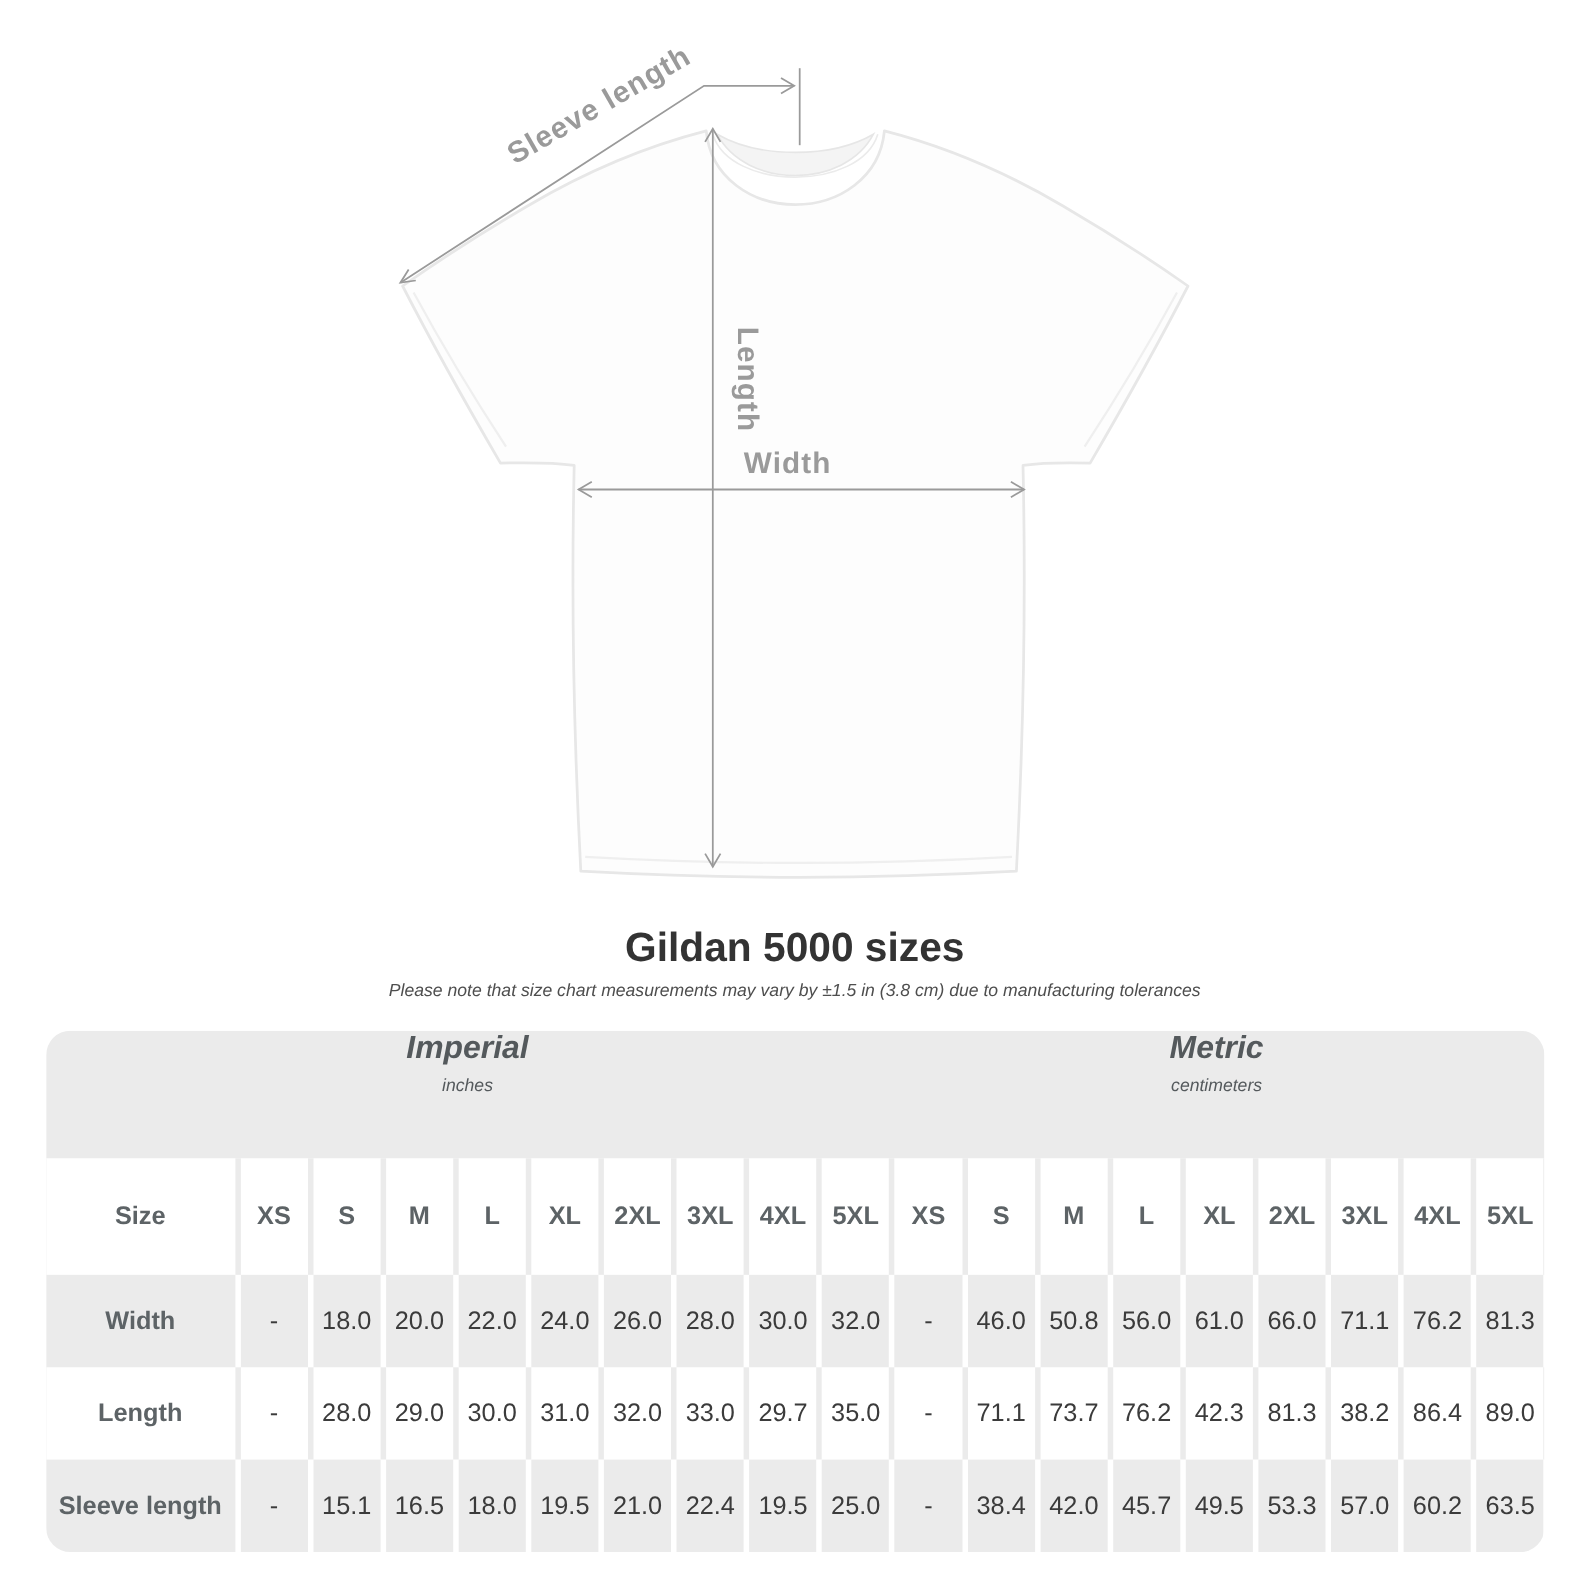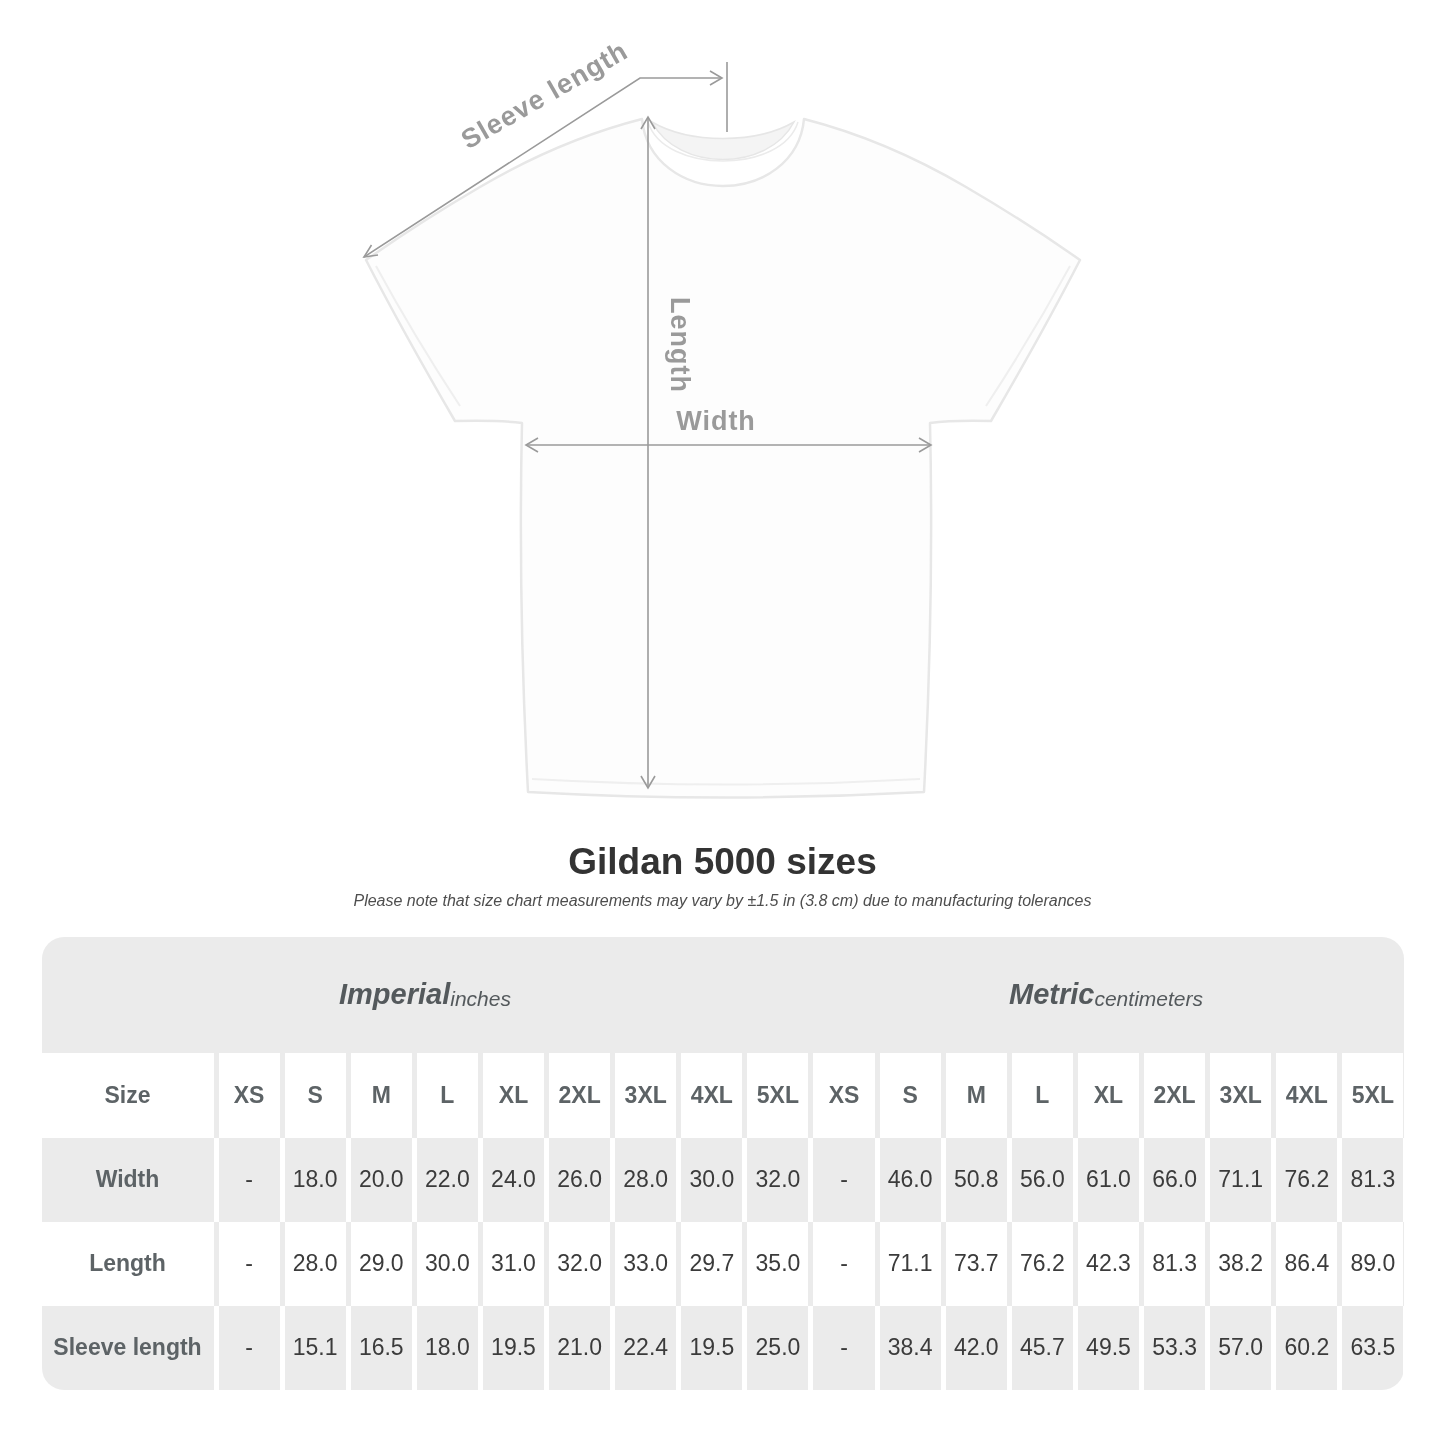--- a/index.html
+++ b/index.html
@@ -12,28 +12,28 @@
   svg text.meas-label{font-family:"Liberation Sans",sans-serif;font-weight:bold;font-size:27px;fill:#9a9a9a;letter-spacing:1px;}
 
   
   .heading{text-align:center;margin-top:12px;}
   .title{font-size:37px;font-weight:bold;color:#333333;line-height:1.1;margin:0;}
   .subtitle{font-size:16px;font-style:italic;color:#4e4e4e;margin-top:9px;}
 
   
   .size-table{width:1362px;margin:27px auto 0;border-radius:22px;overflow:hidden;}
   .band{display:flex;background:#ebebeb;height:116px;}
-  .band-half{display:flex;justify-content:center;align-items:center;}
+  .band-half{display:flex;flex-direction:column;justify-content:flex-start;align-items:center;}
   .band-half.left{width:767px;flex:0 0 767px;}
   .band-half.right{flex:1;}
   .band-name{font-size:29px;font-weight:bold;font-style:italic;color:#54595c;}
-  .band-unit{font-size:21px;font-style:italic;color:#54595c;margin-top:9px;}
+  .band-unit{font-size:16px;font-style:italic;color:#54595c;margin-top:9px;}
 
   .t-row{display:flex;gap:5px;height:84px;}
-  .t-row.header{height:85px;}
+  .t-row.header{height:106px;}
   .t-row.sep-gray{background:#ebebeb;}   
   .t-row.sep-white{background:#ffffff;}  
   .t-row.sep-gray  .cell{background:#ffffff;}
   .t-row.sep-white .cell{background:#ebebeb;}
 
   .cell{flex:1 1 0;display:flex;align-items:center;justify-content:center;font-size:23px;color:#3b3b3b;}
   .cell.label{flex:0 0 172px;font-weight:bold;color:#5d6366;}
   .cell.head{font-weight:bold;color:#5d6366;}
 </style>
 </head>

